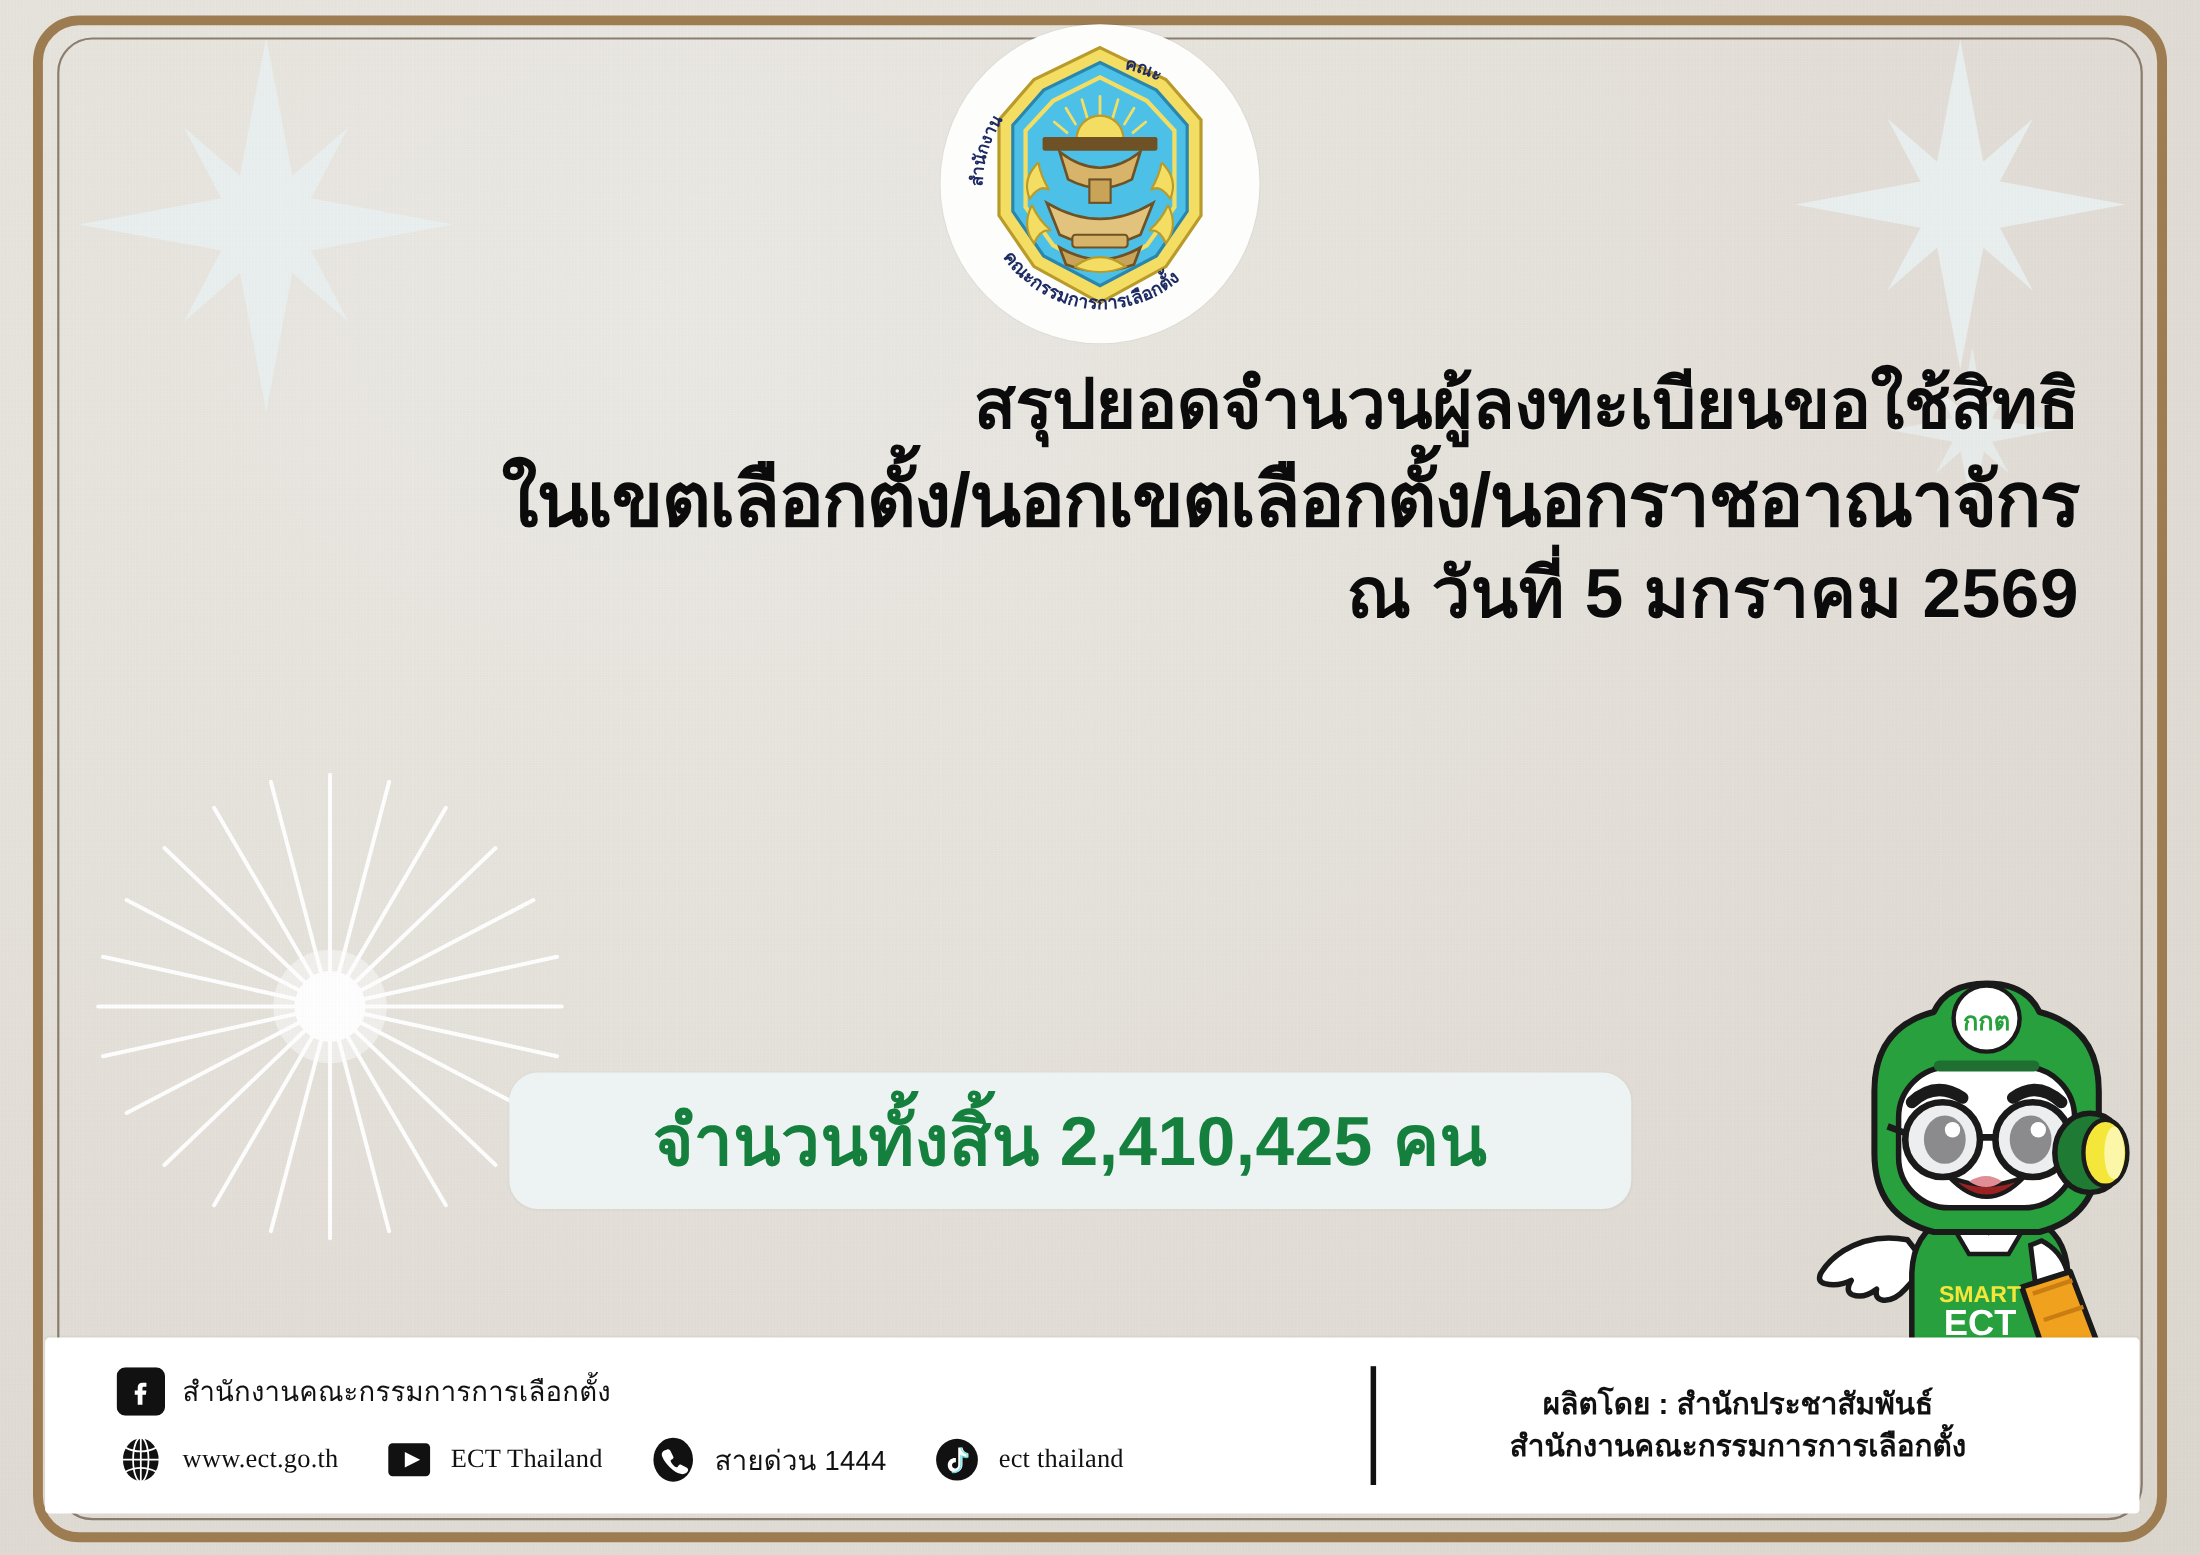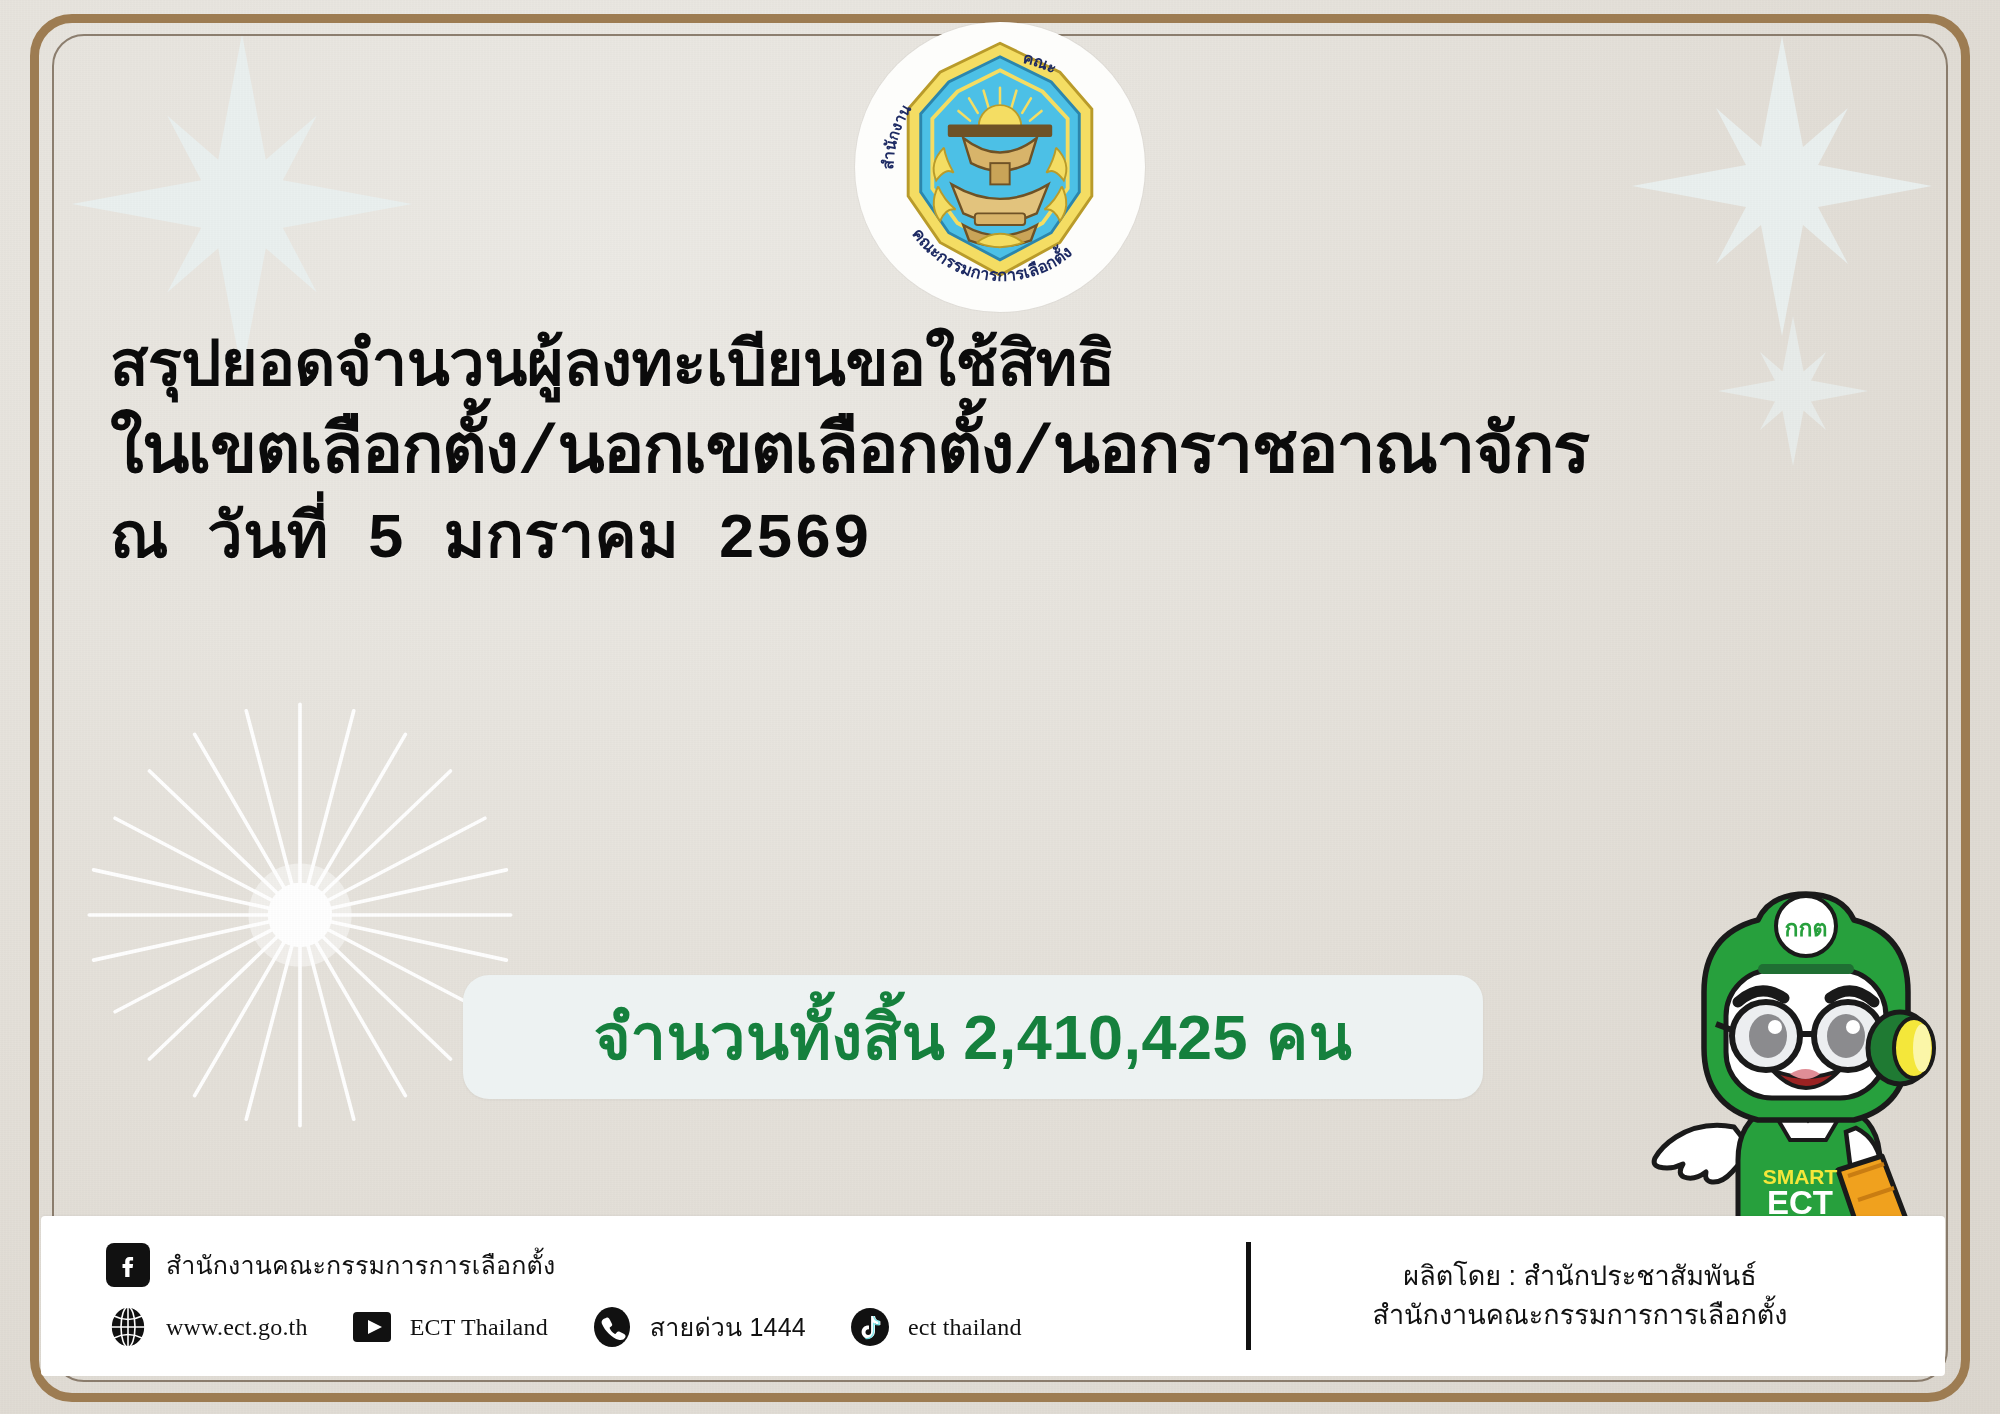--- a/index.html
+++ b/index.html
@@ -75,29 +75,29 @@
     border-radius:50%;
     box-shadow:0 0 0 1px rgba(0,0,0,.03);
   }
   #logo-disc svg{position:absolute;inset:0;width:100%;height:100%;}
 
   
   #headline{
     position:absolute;
     left:0;right:0;
     top:328px;
-    text-align:left;
+    text-align:right;
     color:#0b0b0b;
     font-weight:700;
     font-size:63px;
     line-height:1.30;
     letter-spacing:-.5px;
     padding:0 110px;
     box-sizing:border-box;
-    font-family:Liberation Mono, monospace;
+    font-family:Liberation Sans, sans-serif;
     text-shadow:0 1px 0 rgba(255,255,255,.35);
   }
   #headline .ln{display:block;white-space:nowrap;}
   #headline .ln.l3{font-size:69px;letter-spacing:-1.5px;}
   #headline .ln.l4{letter-spacing:.5px;}
 
   
   #total-pill{
     position:absolute;
     left:463px;
@@ -175,20 +175,21 @@
 
   #footer-div{
     width:5px;height:108px;
     background:#111;
     flex:0 0 5px;
   }
   #footer-right{
     flex:1;
     text-align:center;
     padding-right:36px;
+    font-weight:bold;
   }
   #footer-right div{
     font-family:"Liberation Sans","DejaVu Sans",sans-serif;
     font-size:27px;
     color:#111;
     line-height:1.45;
     white-space:nowrap;
   }
 </style>
 </head>

